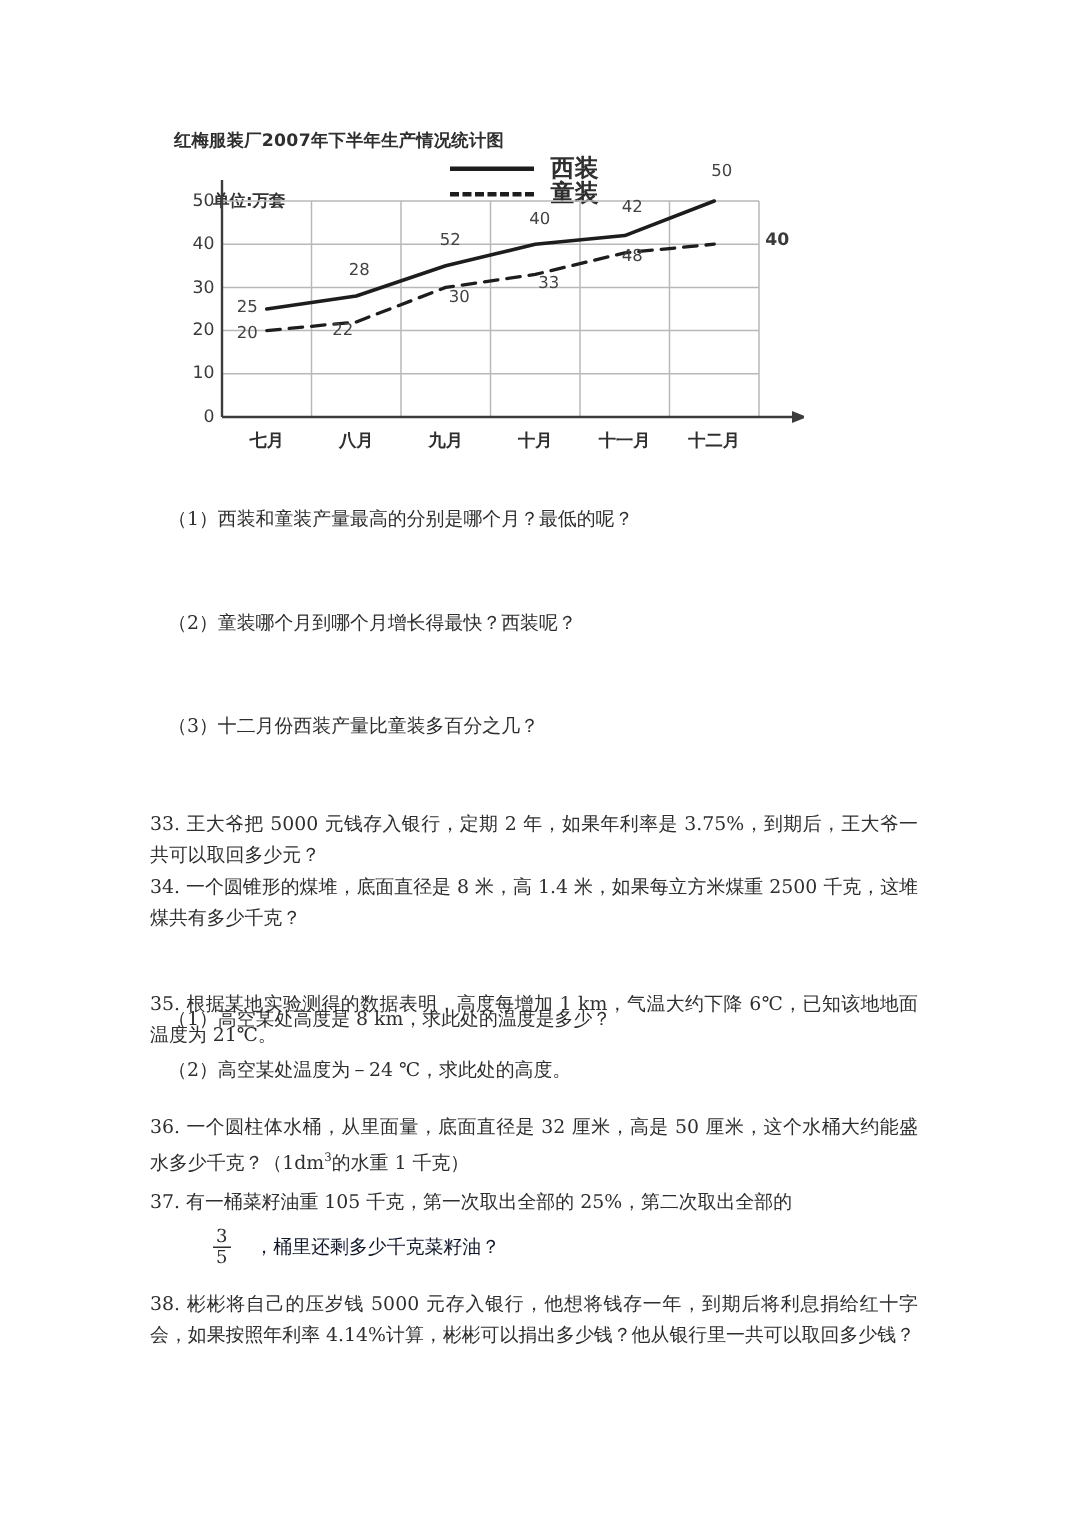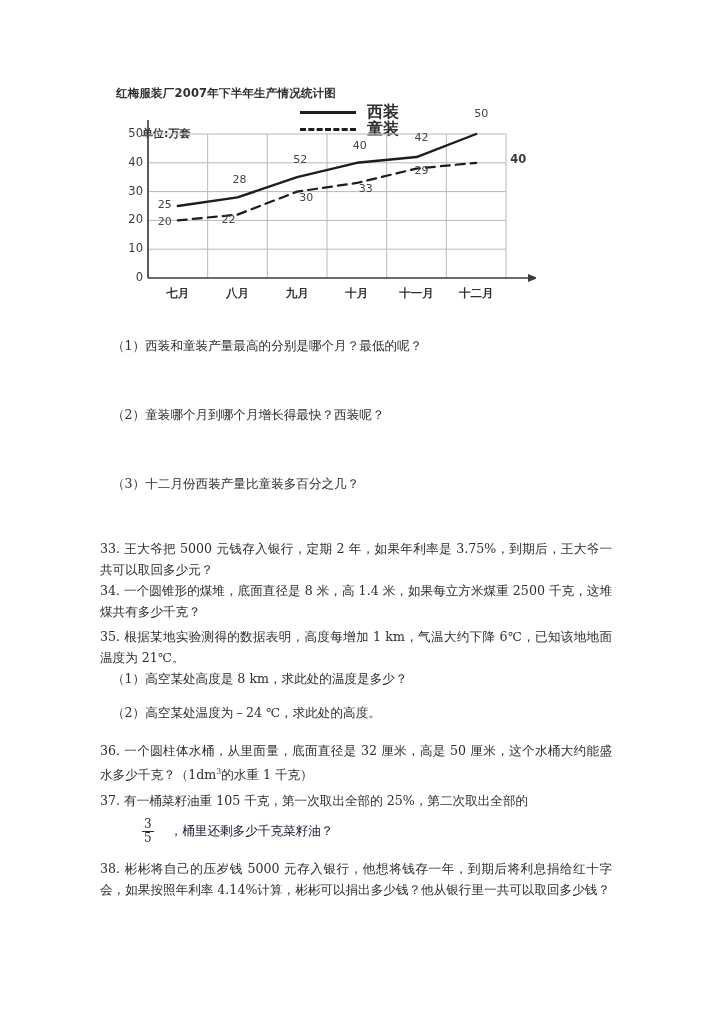--- a/index.html
+++ b/index.html
@@ -141,37 +141,37 @@
           <div class="pt-label" style="left: 41.8333px; top: 78px;">25</div>
           <div class="pt-label" style="left: 116.5px; top: 53.36px;">28</div>
           <div class="pt-label" style="left: 177.167px; top: 33.2px;">52</div>
           <div class="pt-label" style="left: 236.833px; top: 18.8px;">40</div>
           <div class="pt-label" style="left: 298.5px; top: 11.04px; text-align: right;">42</div>
           <div class="pt-label" style="left: 358.167px; top: -13px;">50</div>
           <div class="pt-label" style="left: 41.8333px; top: 95.4px;">20</div>
           <div class="pt-label" style="left: 105.5px; top: 92.64px;">22</div>
           <div class="pt-label" style="left: 183.167px; top: 70.6px;">30</div>
           <div class="pt-label" style="left: 242.833px; top: 61.96px;">33</div>
-          <div class="pt-label" style="left: 298.5px; top: 43.56px;">29</div>
+          <div class="pt-label" style="left: 298.5px; top: 43.56px;">48</div>
           <div class="outside-val" style="left: 394.167px; top: 31.8px; font-weight: 700; font-size: 11.5px;">40</div>
         </div>
     </div>
   </div>
 
   <div class="body-text">
 
     <div class="q" style="left:112px;top:335px;width:500px;">（1）西装和童装产量最高的分别是哪个月？最低的呢？</div>
     <div class="q" style="left:112px;top:404px;width:500px;">（2）童装哪个月到哪个月增长得最快？西装呢？</div>
     <div class="q" style="left:112px;top:473px;width:500px;">（3）十二月份西装产量比童装多百分之几？</div>
 
     <div class="q" style="left:100px;top:538px;width:512px;">33. 王大爷把 5000 元钱存入银行，定期 2 年，如果年利率是 3.75%，到期后，王大爷一共可以取回多少元？</div>
 
     <div class="q" style="left:100px;top:580px;width:512px;">34. 一个圆锥形的煤堆，底面直径是 8 米，高 1.4 米，如果每立方米煤重 2500 千克，这堆煤共有多少千克？</div>
 
-    <div class="q" style="left:100px;top:626px;width:512px;">35. 根据某地实验测得的数据表明，高度每增加 1 km，气温大约下降 6℃，已知该地地面温度为 21℃。</div>
+    <div class="q" style="left:100px;top:658px;width:512px;">35. 根据某地实验测得的数据表明，高度每增加 1 km，气温大约下降 6℃，已知该地地面温度为 21℃。</div>
 
     <div class="q sub" style="left:112px;top:668px;width:500px;">（1）高空某处高度是 8 km，求此处的温度是多少？</div>
     <div class="q sub" style="left:112px;top:702px;width:500px;">（2）高空某处温度为－24 ℃，求此处的高度。</div>
 
     <div class="q" style="left:100px;top:740px;width:512px;">
       <span>36. 一个圆柱体水桶，从里面量，底面直径是 32 厘米，高是 50 厘米，这个水桶大约能盛水多少千克？（1dm</span><sup>3</sup><span>的水重 1 千克）</span>
     </div>
 
     <div class="q" style="left:100px;top:790px;width:512px;">37. 有一桶菜籽油重 105 千克，第一次取出全部的 25%，第二次取出全部的</div>
 

